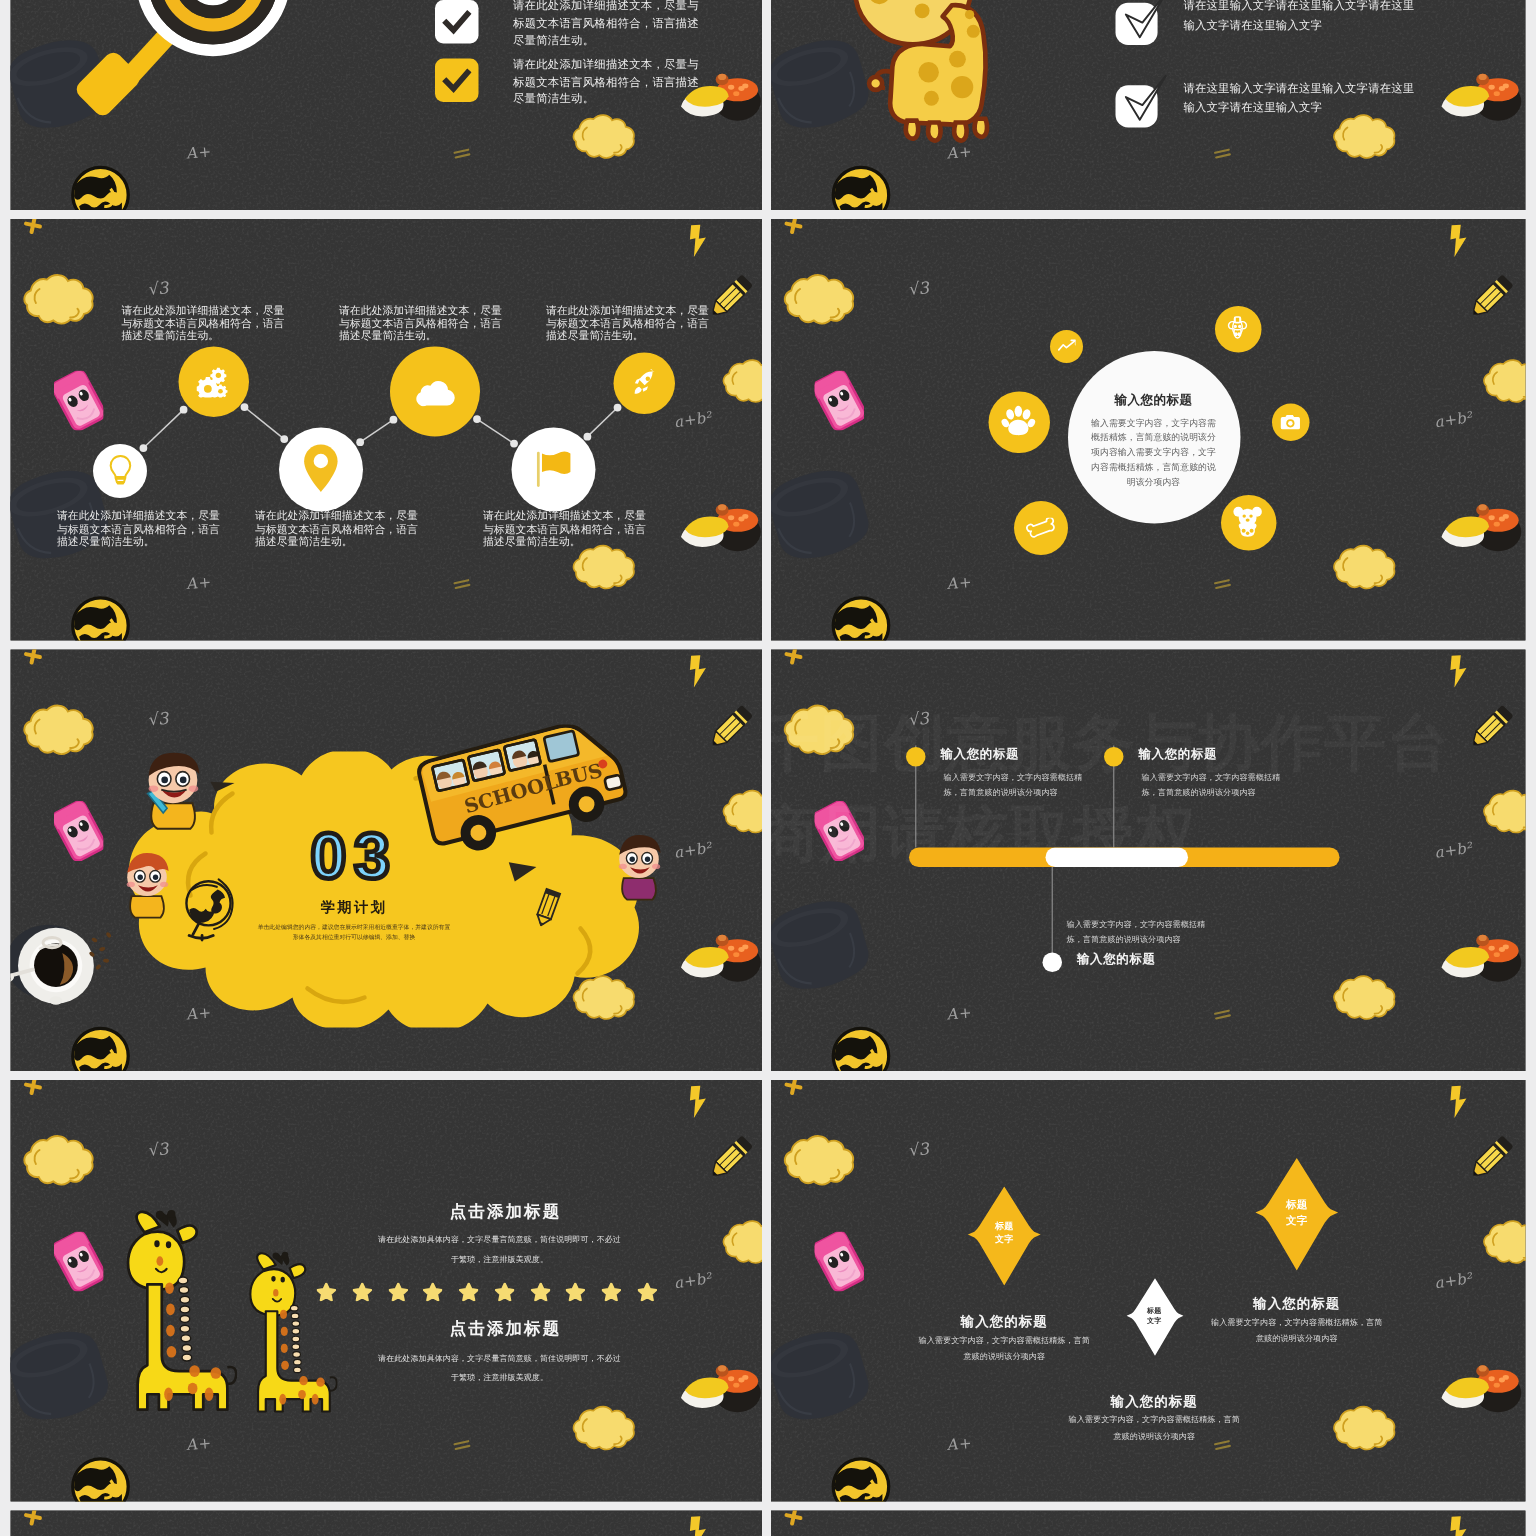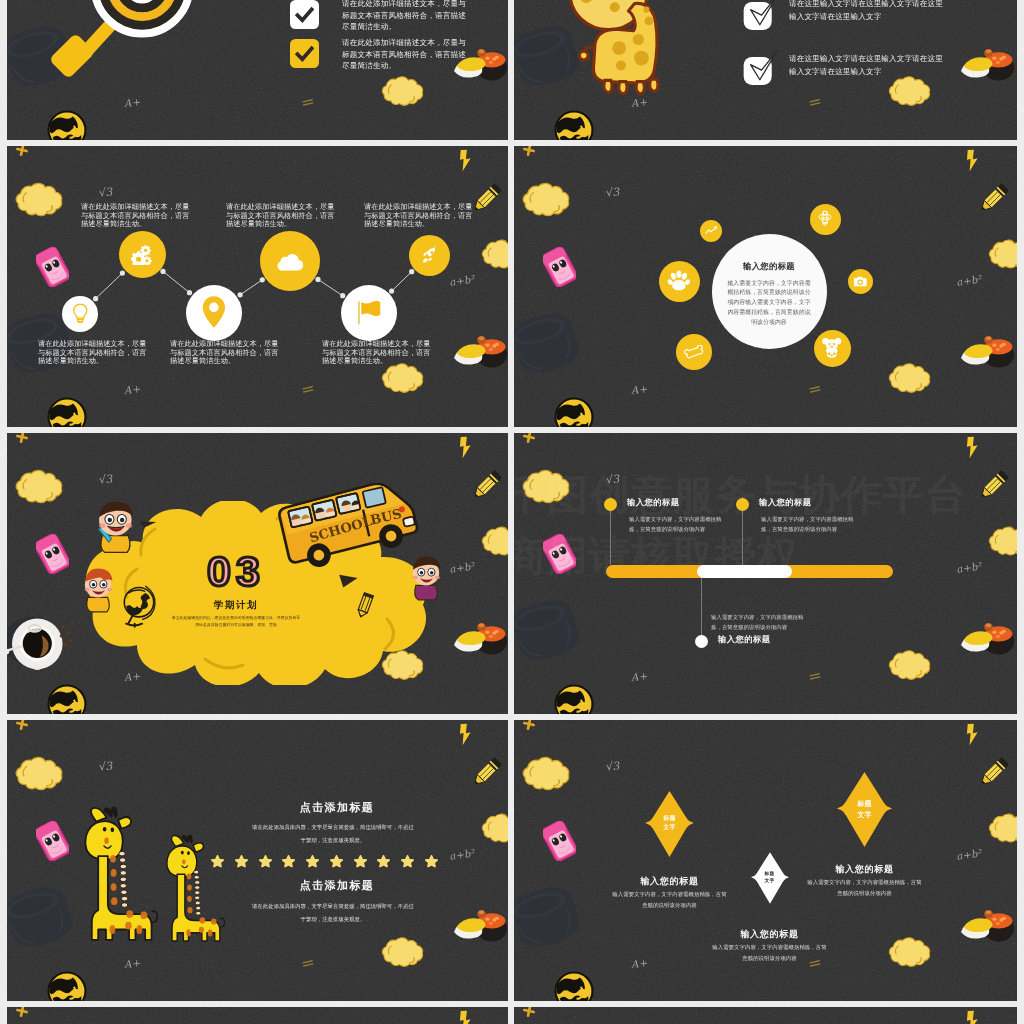--- a/index.html
+++ b/index.html
@@ -673,21 +673,21 @@
       <text x="158" y="78" font-family="'DejaVu Serif',serif" font-size="22" font-weight="bold" fill="#5a3b10">BUS</text>
       <circle cx="60" cy="108" r="20" fill="#1d1a15"></circle>
           <circle cx="60" cy="108" r="9" fill="#f4b82a"></circle>
       <circle cx="186" cy="104" r="20" fill="#1d1a15"></circle>
           <circle cx="186" cy="104" r="9" fill="#f4b82a"></circle>
       <circle cx="214" cy="64" r="5" fill="#d9401d"></circle>
       <rect x="212" y="80" width="18" height="14" rx="4" fill="#f6f2e8" stroke="#241c10" stroke-width="3"></rect>
     </g>
   </svg>
   <div style="position:absolute;left:179px;top:117px;width:100px;text-align:center;font-size:43px;
-              line-height:43px;font-weight:bold;color:#fca5a5;-webkit-text-stroke:3.2px #211d18;
+              line-height:43px;font-weight:bold;color:#7dd3fc;-webkit-text-stroke:3.2px #211d18;
               letter-spacing:5px;font-family:'Liberation Sans',sans-serif">03</div>
   <div class="cn" style="position:absolute;left:179px;top:166px;width:100px;text-align:center;font-size:9.5px;
               font-weight:bold;color:#241c10;letter-spacing:1.6px">学期计划</div>
   <div class="cn" style="position:absolute;left:151px;top:182px;width:156px;text-align:center;font-size:3.9px;
               line-height:6.4px;color:#4a3a18">单击此处编辑您的内容，建议您在展示时采用相近概重字体，并建议所有置</div>
   <div class="cn" style="position:absolute;left:151px;top:189px;width:156px;text-align:center;font-size:3.9px;
               line-height:6.4px;color:#4a3a18">形体各及其相位重对行可以修编辑、添加、替换</div>
 </div>
 <div class="slide col2 s6" style="left:514px;top:433px">
   <div class="bgtex"></div>

